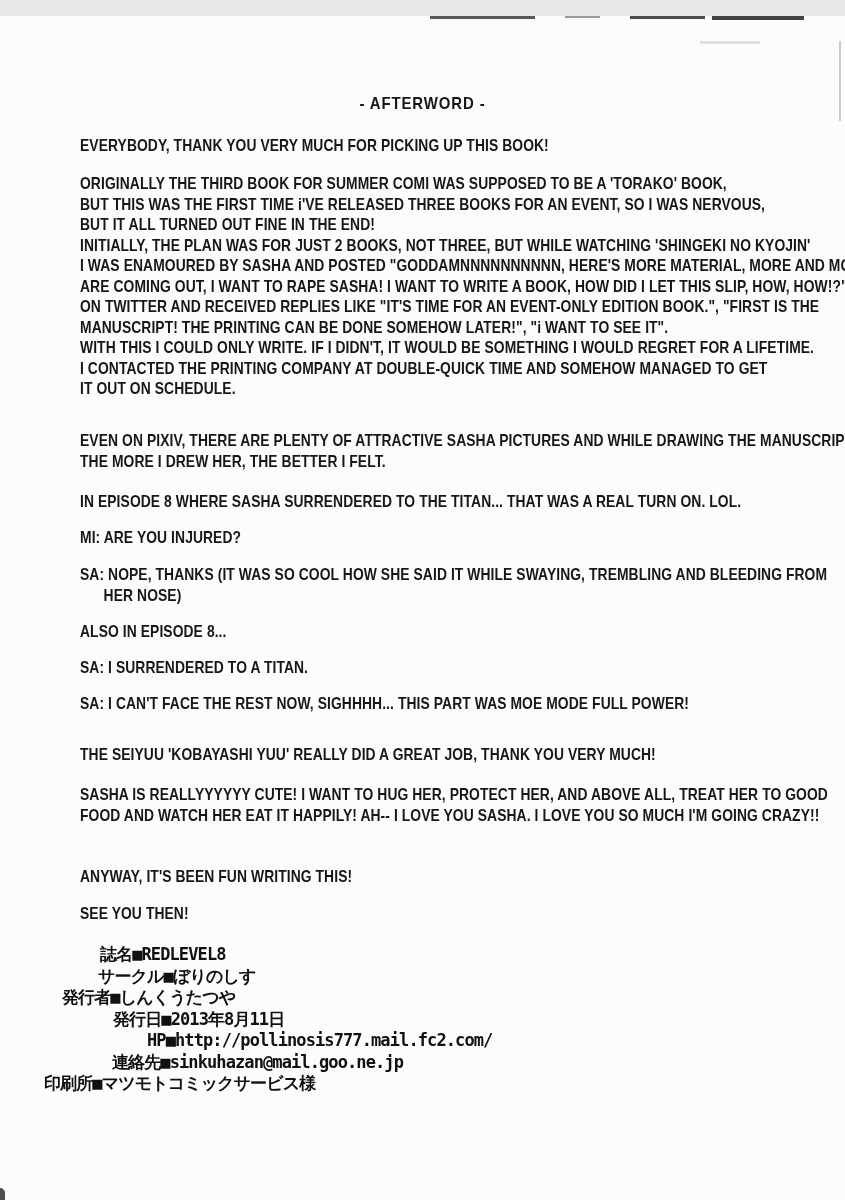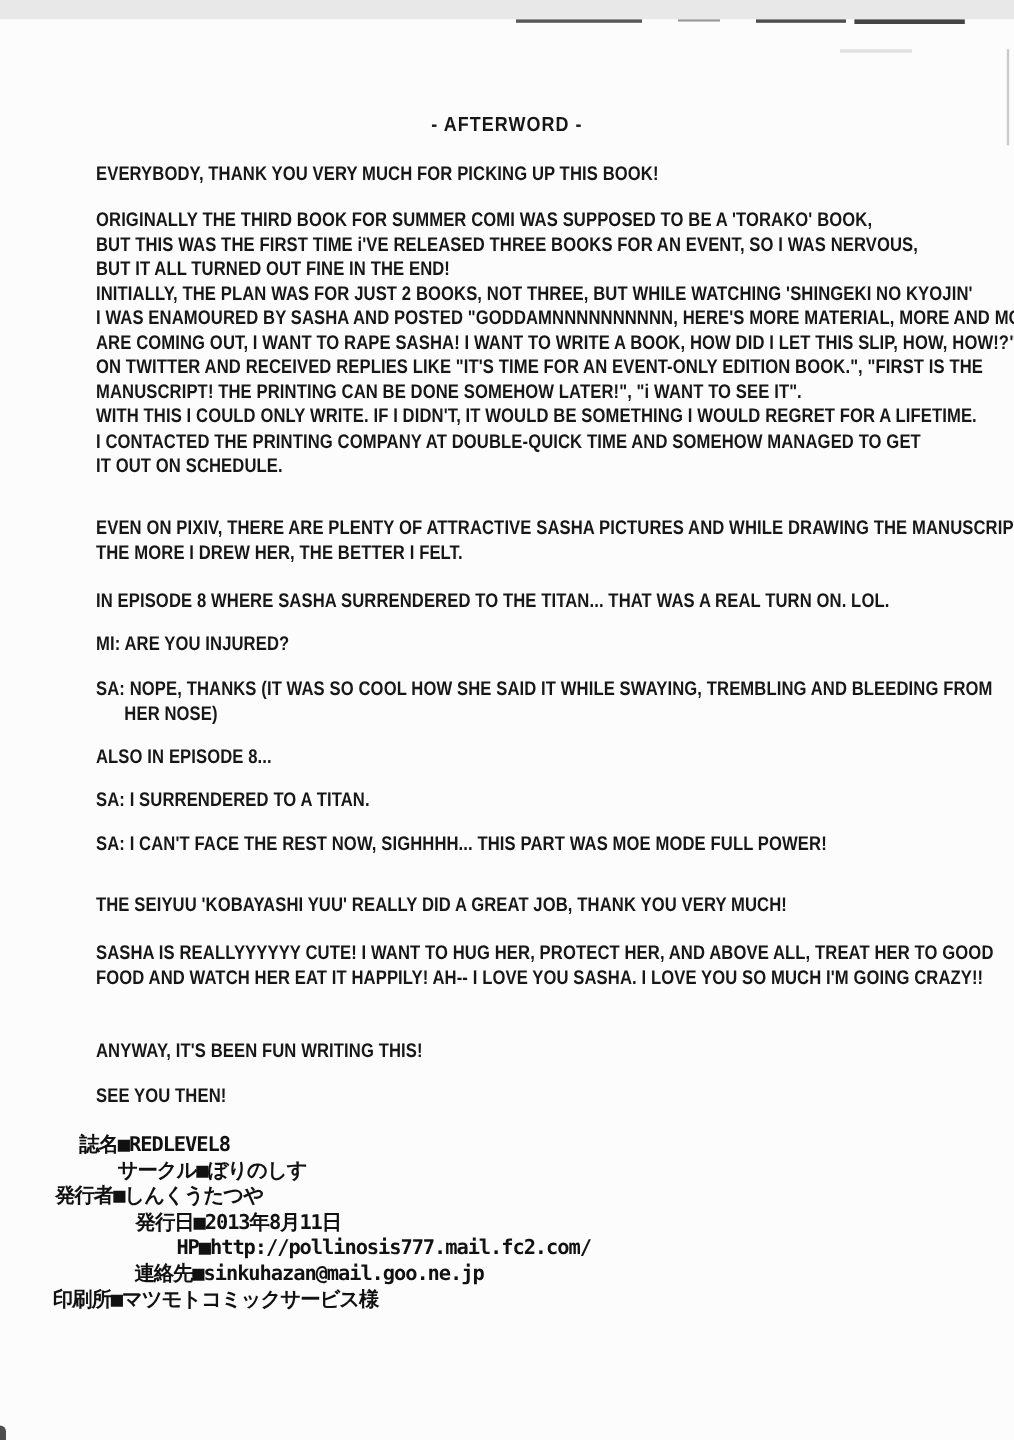--- a/index.html
+++ b/index.html
@@ -97,22 +97,22 @@
   <div class="body-text" style="top:605px">ALSO IN EPISODE 8...</div>
   <div class="body-text" style="top:641px">SA: I SURRENDERED TO A TITAN.</div>
   <div class="body-text" style="top:677px">SA: I CAN'T FACE THE REST NOW, SIGHHHH... THIS PART WAS MOE MODE FULL POWER!</div>
   <div class="body-text" style="top:728px">THE SEIYUU 'KOBAYASHI YUU' REALLY DID A GREAT JOB, THANK YOU VERY MUCH!</div>
   <div class="body-text" style="top:768px">SASHA IS REALLYYYYYY CUTE! I WANT TO HUG HER, PROTECT HER, AND ABOVE ALL, TREAT HER TO GOOD
 FOOD AND WATCH HER EAT IT HAPPILY! AH-- I LOVE YOU SASHA. I LOVE YOU SO MUCH I'M GOING CRAZY!!</div>
   <div class="body-text" style="top:850px">ANYWAY, IT'S BEEN FUN WRITING THIS!</div>
   <div class="body-text" style="top:887px">SEE YOU THEN!</div>
 
   <div class="colophon">
-    <div class="c-line" style="padding-left:66px">誌名■REDLEVEL8</div>
+    <div class="c-line" style="padding-left:100px">誌名■REDLEVEL8</div>
     <div class="c-line" style="padding-left:98px">サークル■ぼりのしす</div>
-    <div class="c-line" style="padding-left:46px">発行者■しんくうたつや</div>
+    <div class="c-line" style="padding-left:62px">発行者■しんくうたつや</div>
     <div class="c-line" style="padding-left:113px">発行日■2013年8月11日</div>
     <div class="c-line" style="padding-left:147px">HP■http://pollinosis777.mail.fc2.com/</div>
     <div class="c-line" style="padding-left:112px">連絡先■sinkuhazan@mail.goo.ne.jp</div>
     <div class="c-line" style="padding-left:44px">印刷所■マツモトコミックサービス様</div>
   </div>
 
 </div>
 
 </body></html>

